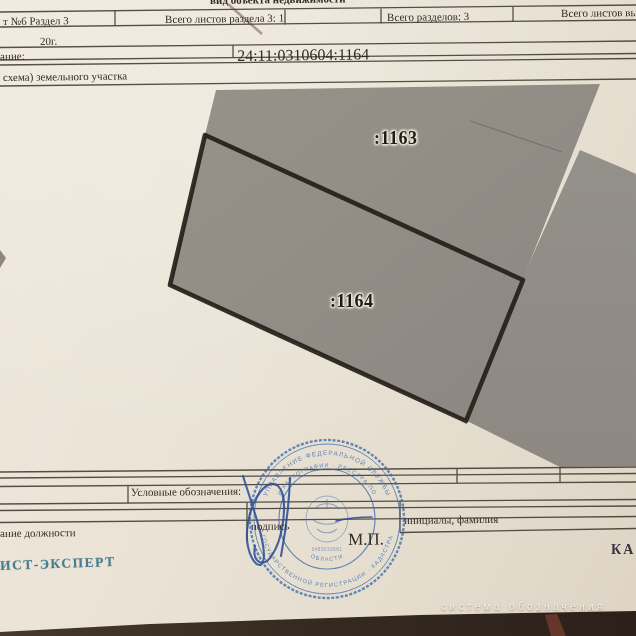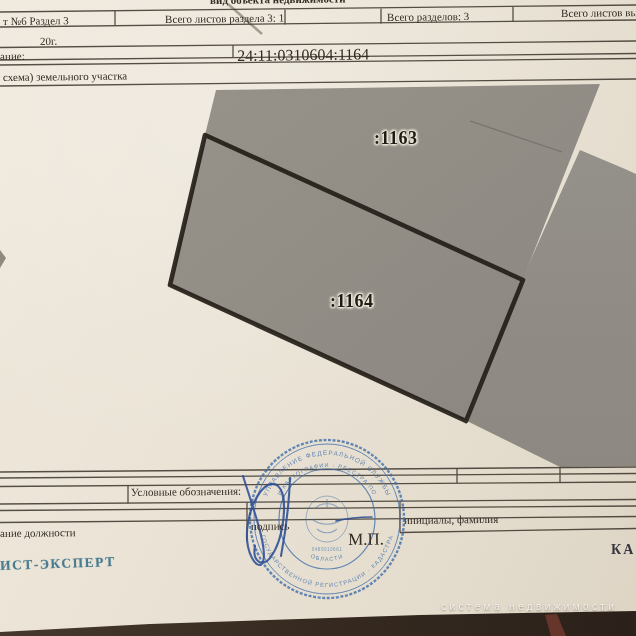--- a/index.html
+++ b/index.html
@@ -152,15 +152,15 @@
 
   <div class="abs doc-text" style="left:131px;top:486px;">Условные обозначения:</div>
   <div class="abs doc-text" style="left:0px;top:527px;">ание должности</div>
   <div class="abs doc-text" style="left:251px;top:520px;">подпись</div>
   <div class="abs doc-text" style="left:348px;top:531px;font-size:17px;">М.П.</div>
   <div class="abs doc-text" style="left:404px;top:514px;">инициалы, фамилия</div>
 
   <div class="expert-stamp">ИСТ-ЭКСПЕРТ</div>
   <div class="edge-frag">КА</div>
 
-  <div class="watermark-tagline">система недвижимости</div>
+  <div class="watermark-tagline">система обозначения</div>
 
 </div>
 
 </body></html>

